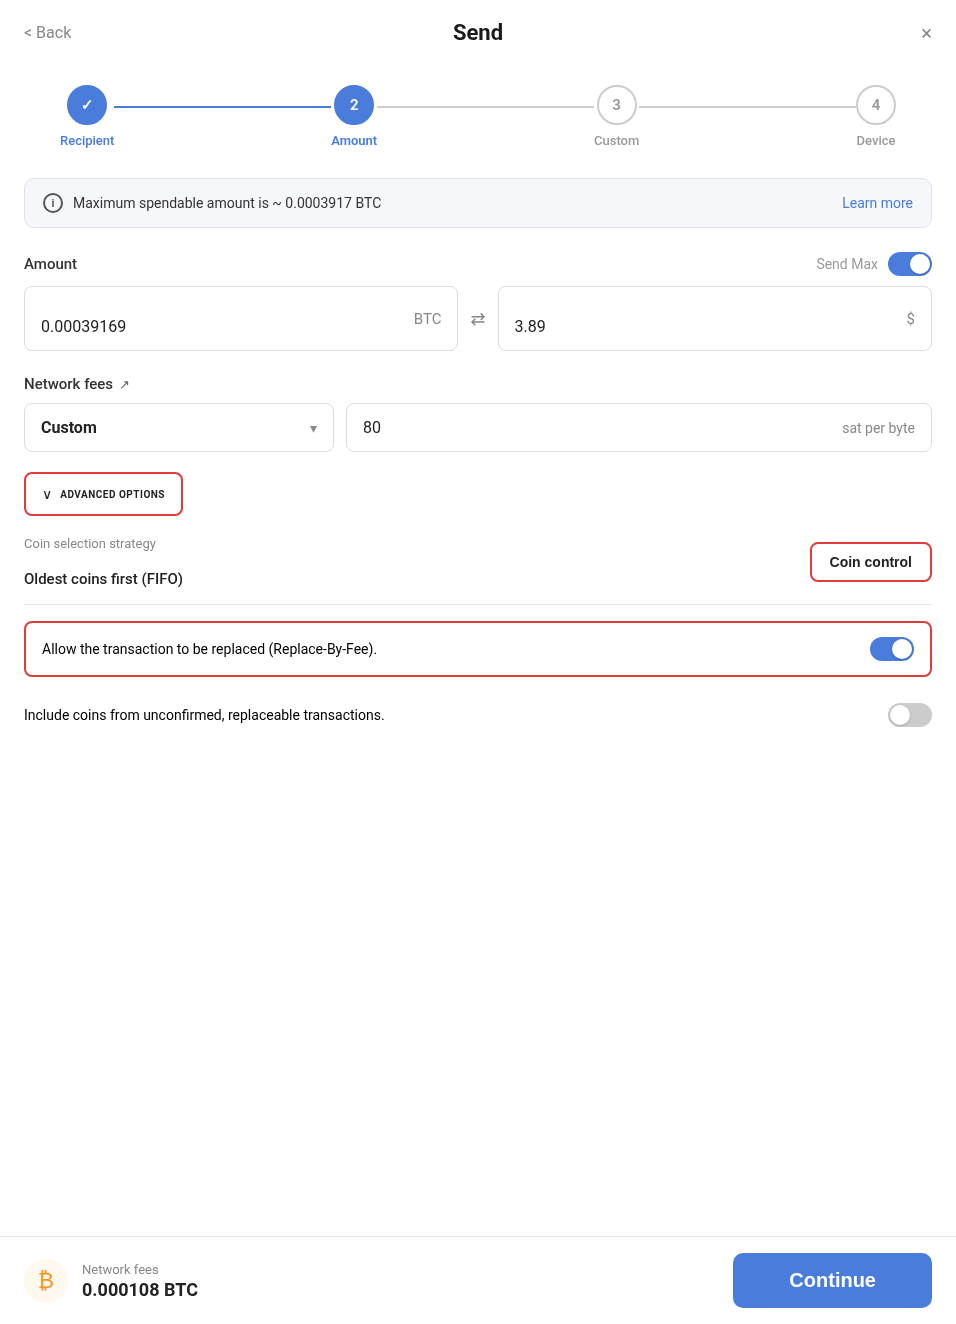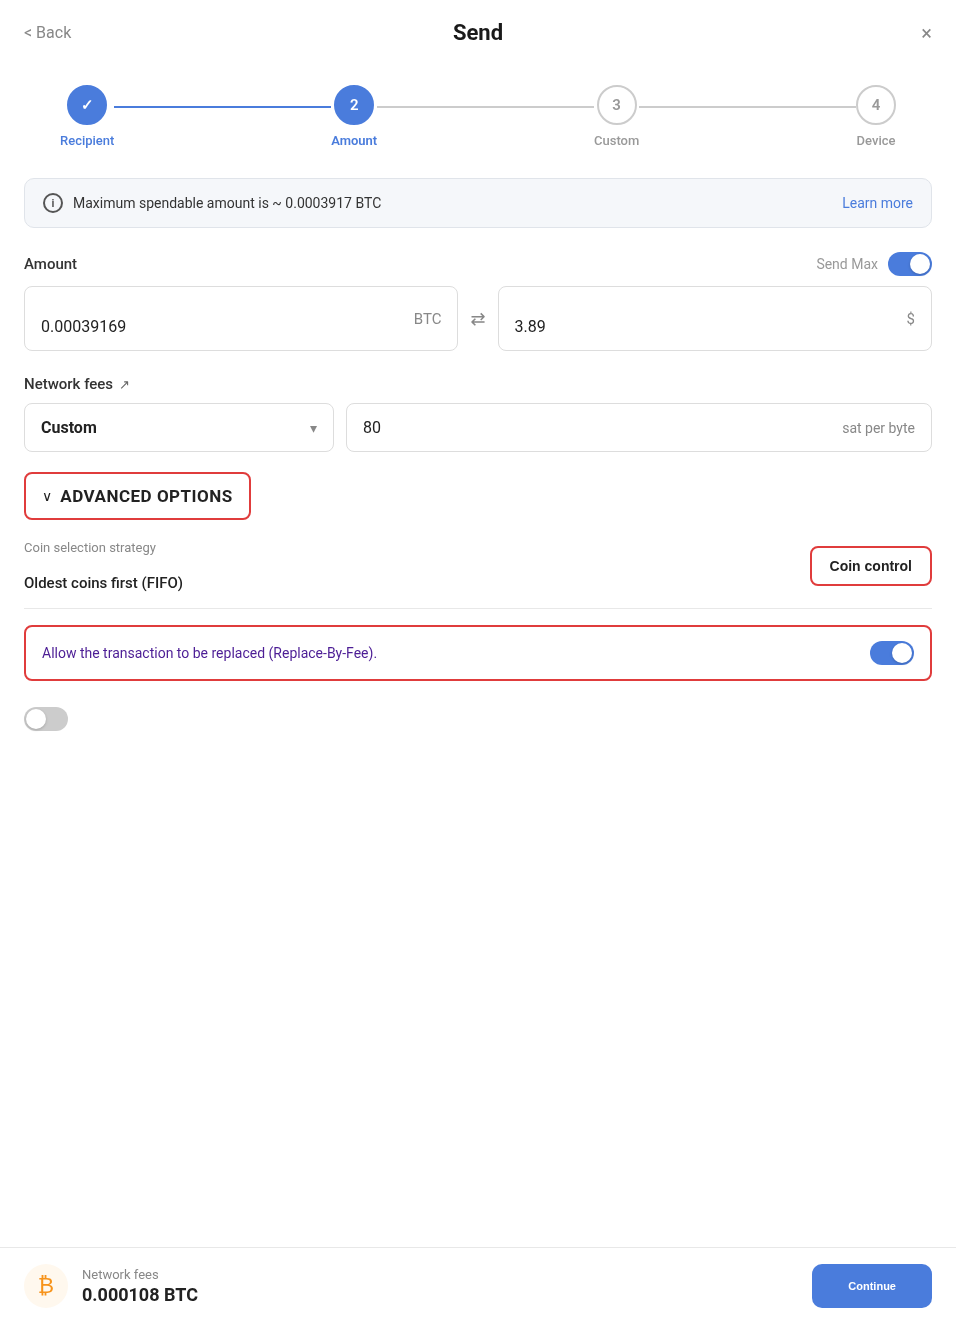--- a/index.html
+++ b/index.html
@@ -287,21 +287,21 @@
       border-radius: 8px;
       padding: 12px 16px;
       display: flex;
       align-items: center;
       gap: 8px;
       cursor: pointer;
       margin-bottom: 20px;
       width: fit-content;
     }
     .advanced-options-label {
-      font-size: 17px;
+      font-size: 10px;
       font-weight: 700;
       color: #222;
       letter-spacing: 0.5px;
     }
 
     .coin-selection {
       margin-bottom: 16px;
     }
     .coin-selection-row {
       display: flex;
@@ -346,21 +346,21 @@
       padding: 14px 0;
     }
     .option-row.highlighted {
       border: 2px solid #e03c3c;
       border-radius: 8px;
       padding: 14px 16px;
       margin: 0 0 12px 0;
     }
     .option-label {
       font-size: 14px;
-      color: #4c1d95;
+      color: #000000;
       flex: 1;
       padding-right: 20px;
     }
 
     .footer {
       border-top: 1px solid #e8e8e8;
       padding: 16px 24px;
       display: flex;
       align-items: center;
       justify-content: space-between;
@@ -397,22 +397,22 @@
     .footer-fees-value {
       font-size: 18px;
       font-weight: 700;
       color: #222;
     }
     .continue-btn {
       background: #4a7cdc;
       color: #fff;
       border: none;
       border-radius: 10px;
-      padding: 16px 36px;
-      font-size: 11px;
+      padding: 16px 56px;
+      font-size: 20px;
       font-weight: 600;
       cursor: pointer;
     }
   </style>
 </head>
 <body>
 
 <div class="header">
   <span class="header-back">&lt; Back</span>
   <span class="header-title">Send</span>
@@ -516,20 +516,21 @@
   <div class="divider"></div>
 
   <div class="option-row highlighted">
     <span class="option-label">Allow the transaction to be replaced (Replace-By-Fee).</span>
     <div class="toggle on">
       <div class="toggle-thumb"></div>
     </div>
   </div>
 
   <div class="option-row">
+    <span class="option-label">Include coins from unconfirmed, replaceable transactions.</span>
     <div class="toggle off">
       <div class="toggle-thumb"></div>
     </div>
   </div>
 
 </div>
 
 <div class="footer">
   <div class="footer-left">
     <div class="btc-icon">

